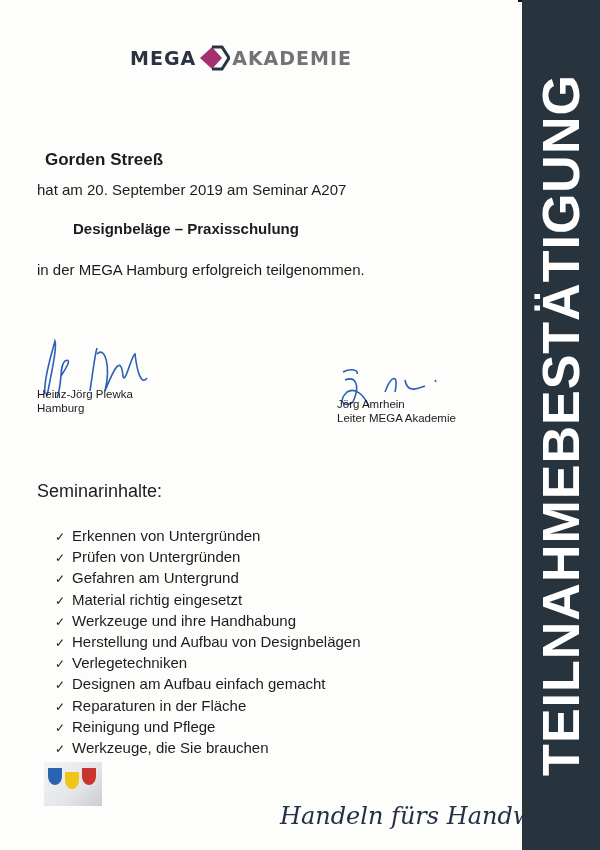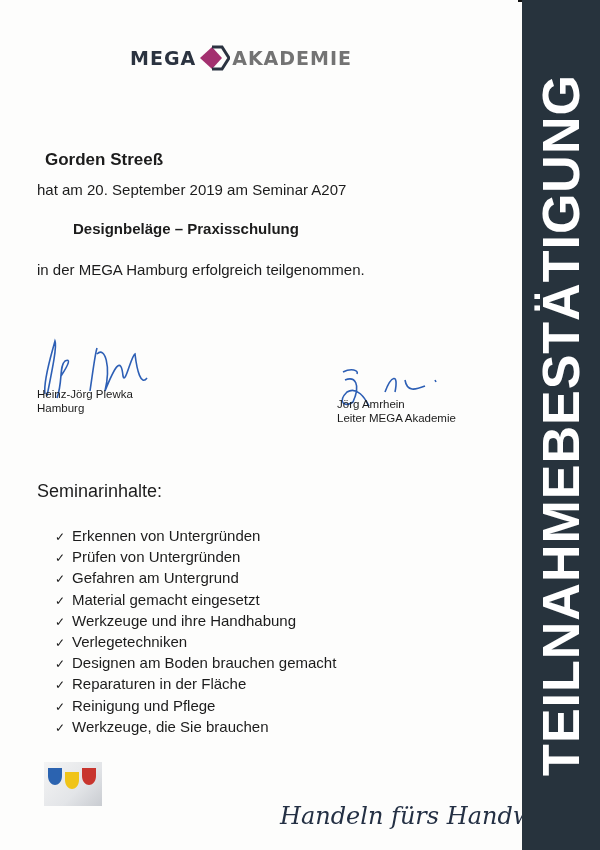--- a/index.html
+++ b/index.html
@@ -83,24 +83,25 @@
 <div class="sig-name" style="left:337px; top:397px;">
   <div>Jörg Amrhein</div>
   <div>Leiter MEGA Akademie</div>
 </div>
 
 <div class="contents-title">Seminarinhalte:</div>
 <ul class="list">
   <li><span class="check">✓</span><span>Erkennen von Untergründen</span></li>
   <li><span class="check">✓</span><span>Prüfen von Untergründen</span></li>
   <li><span class="check">✓</span><span>Gefahren am Untergrund</span></li>
-  <li><span class="check">✓</span><span>Material gemacht eingesetzt</span></li>
+  <li><span class="check">✓</span><span>Material richtig eingesetzt</span></li>
   <li><span class="check">✓</span><span>Werkzeuge und ihre Handhabung</span></li>
+  <li><span class="check">✓</span><span>Herstellung und Aufbau von Designbelägen</span></li>
   <li><span class="check">✓</span><span>Verlegetechniken</span></li>
-  <li><span class="check">✓</span><span>Designen am Boden brauchen gemacht</span></li>
+  <li><span class="check">✓</span><span>Designen am Aufbau einfach gemacht</span></li>
   <li><span class="check">✓</span><span>Reparaturen in der Fläche</span></li>
   <li><span class="check">✓</span><span>Reinigung und Pflege</span></li>
   <li><span class="check">✓</span><span>Werkzeuge, die Sie brauchen</span></li>
 </ul>
 
 <div class="crest">
   <svg width="58" height="44" viewBox="0 0 58 44">
     <path d="M4,6 h14 v8 c0,6 -4,9 -7,9 c-3,0 -7,-3 -7,-9 z" fill="#2b63b0"></path>
     <path d="M21,10 h14 v8 c0,6 -4,9 -7,9 c-3,0 -7,-3 -7,-9 z" fill="#f0c419"></path>
     <path d="M38,6 h14 v8 c0,6 -4,9 -7,9 c-3,0 -7,-3 -7,-9 z" fill="#c8352e"></path>

